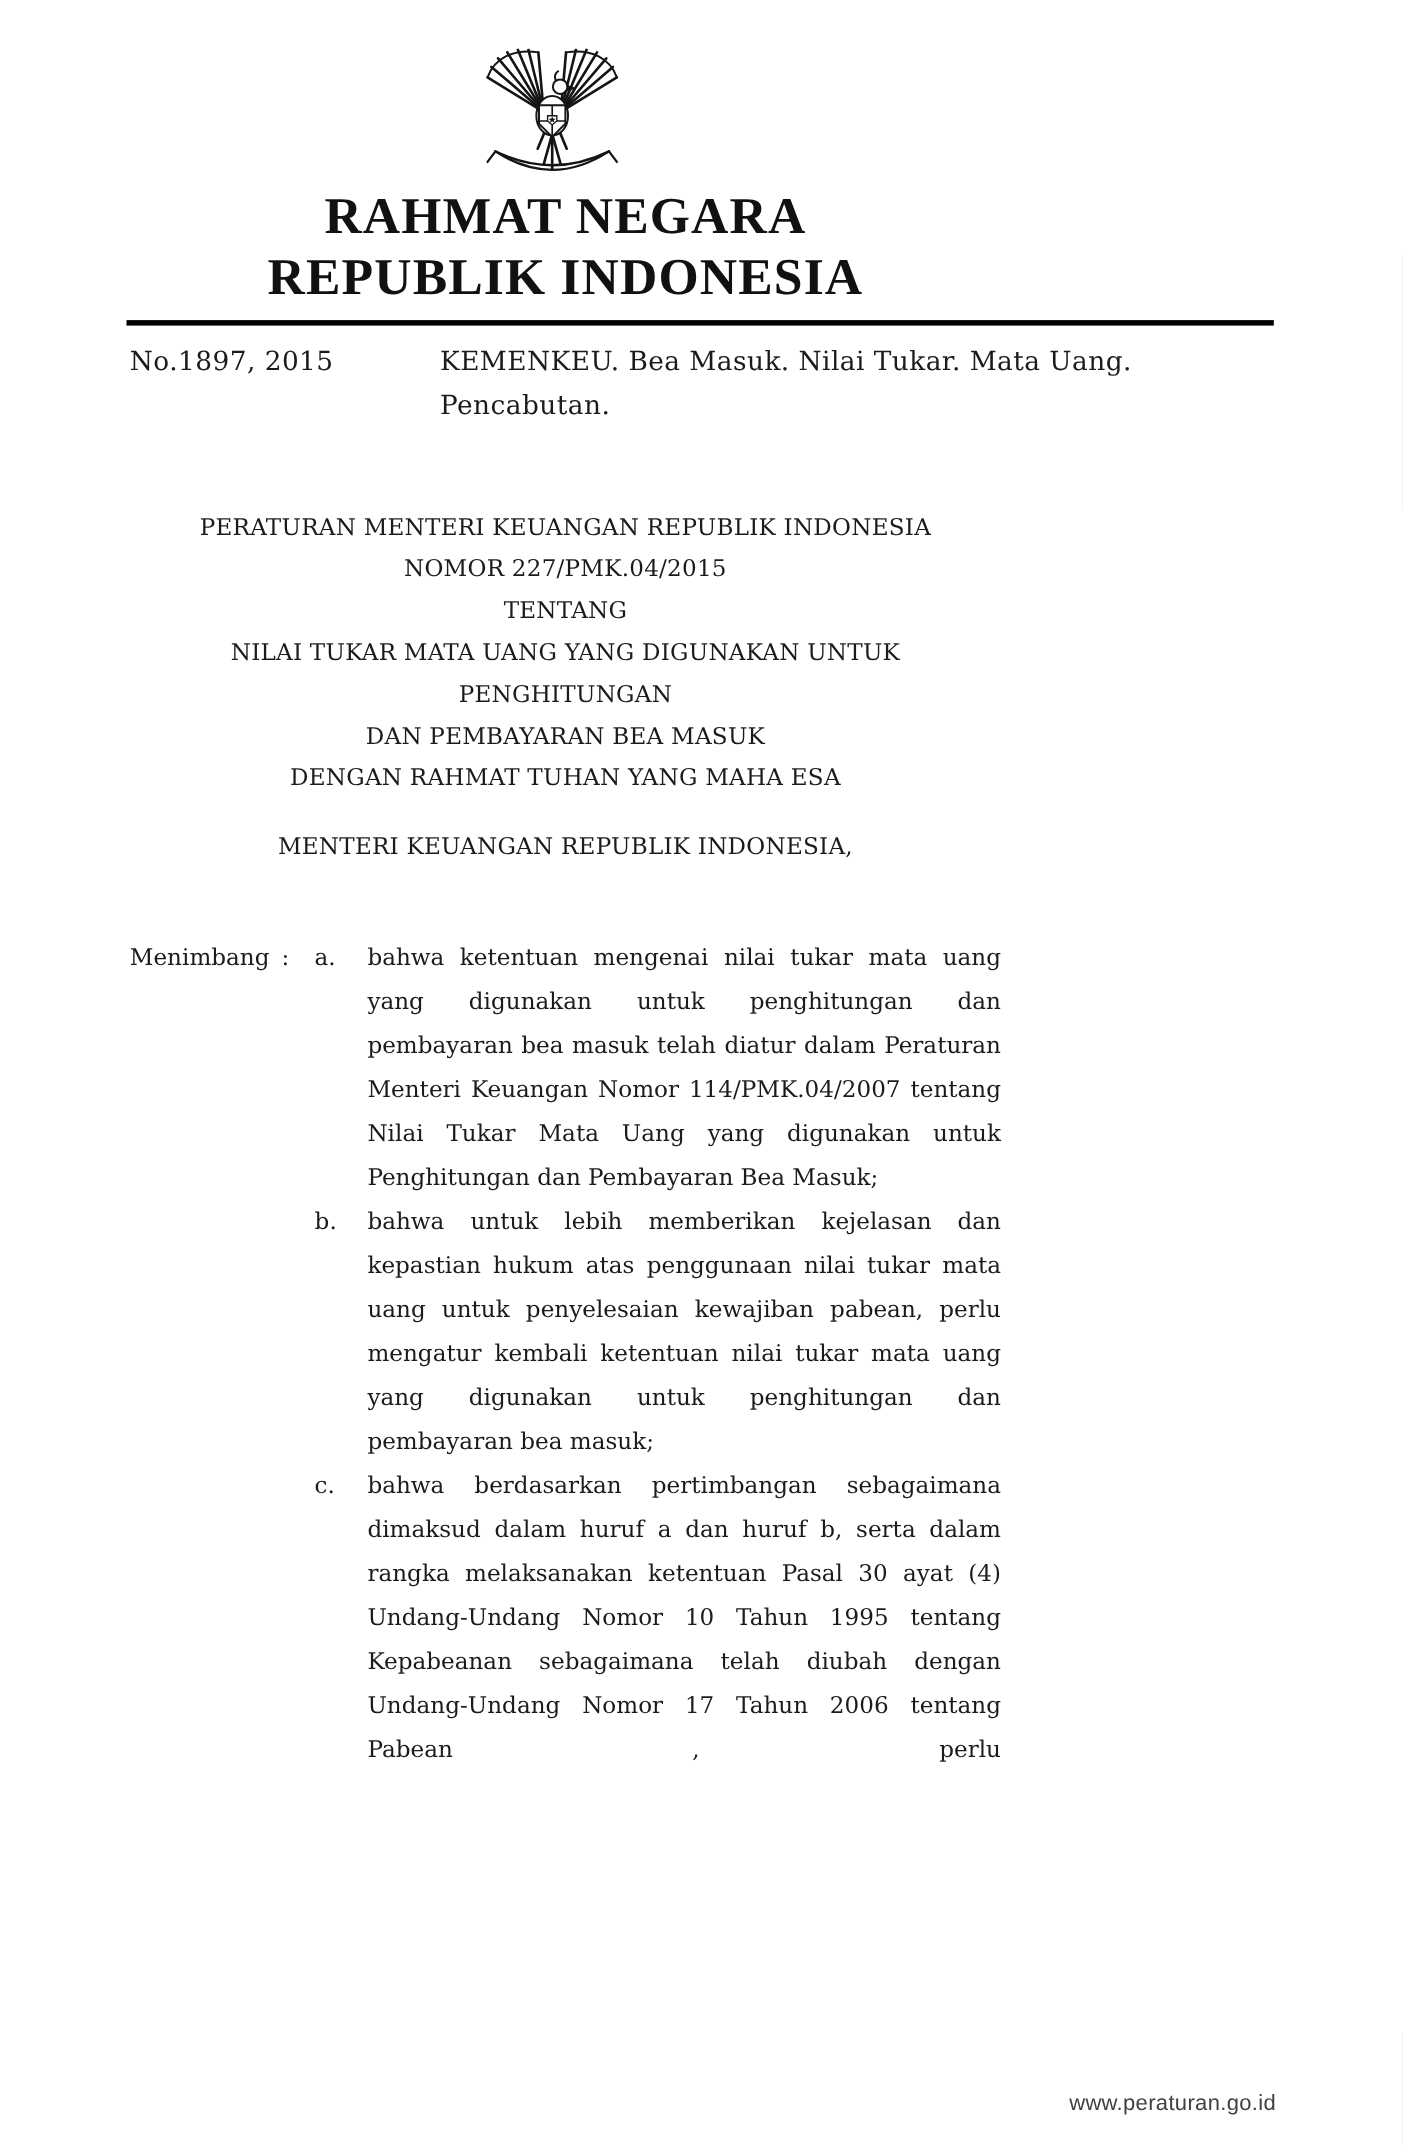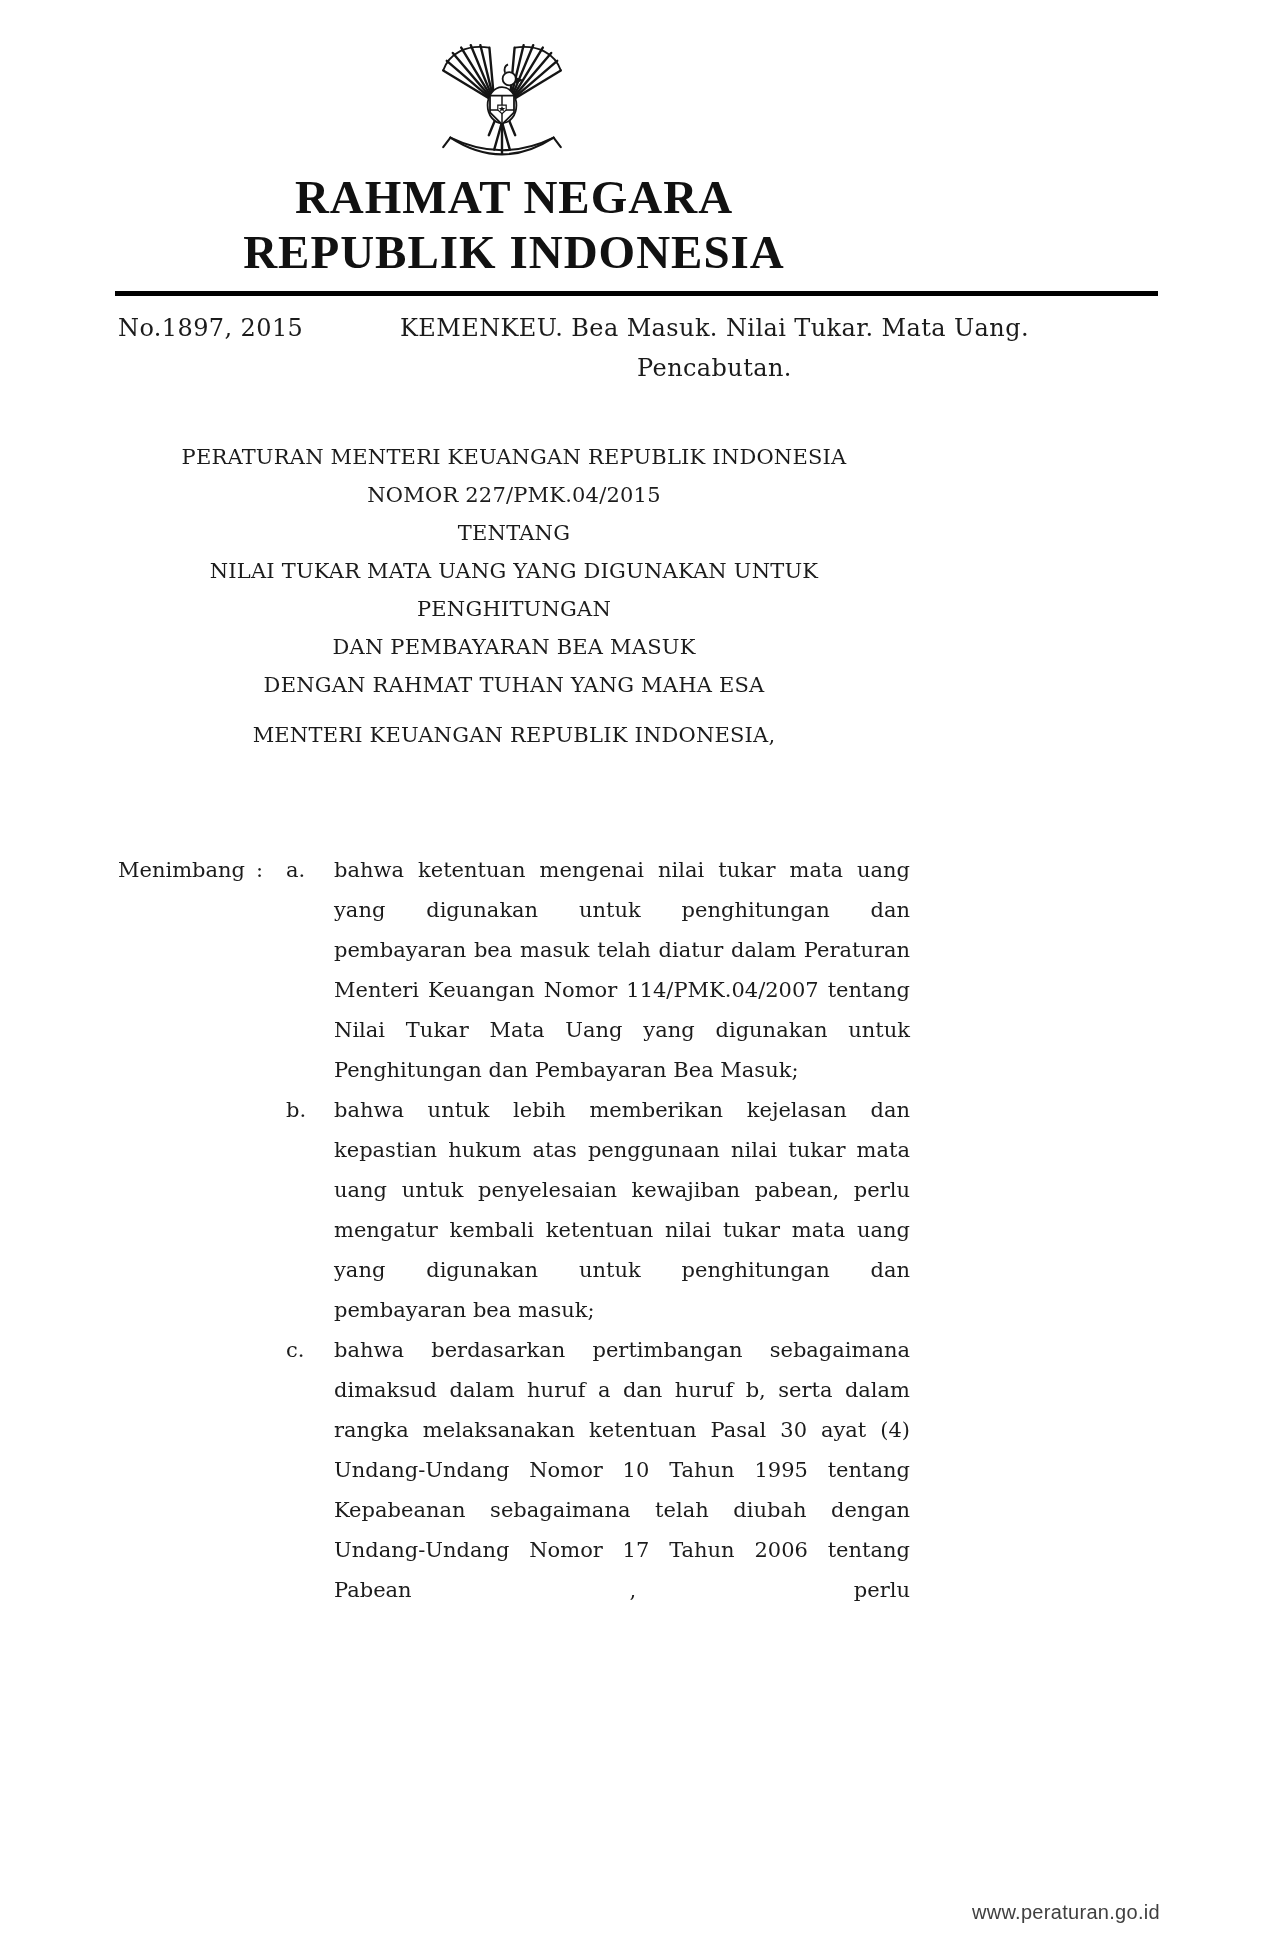--- a/index.html
+++ b/index.html
@@ -25,28 +25,28 @@
     letter-spacing:1px; color:#111;
   }
 
   .rule { position:absolute; left:115px; top:291px; width:1043px; height:5px; background:#000; }
 
   .meta {
     position:absolute; left:118px; top:308px; width:792px;
     display:grid; grid-template-columns:282px 1fr;
     font-size:24px; line-height:40px; letter-spacing:0.4px;
   }
-  .meta .subject div { white-space:nowrap;text-align:center; }
+  .meta .subject div { white-space:nowrap; }
 
   .title-block {
-    position:absolute; left:118px; top:438px; width:792px;
+    position:absolute; left:118px; top:460px; width:792px;
     text-align:center; font-size:21px; line-height:38px; letter-spacing:0.2px;
   }
   .title-block .invocation { }
-  .title-block .authority  { margin-top:12px; }
+  .title-block .authority  { margin-top:24px; }
 
   .considerations {
     position:absolute; left:118px; top:850px; width:792px;
     display:grid; grid-template-columns:138px 30px 48px 1fr;
     font-size:21px; line-height:40px;
   }
   .c-letter { grid-column:3; }
   .c-text   { grid-column:4; text-align:justify; }
   .c-text.continued { text-align-last:justify; }
 

